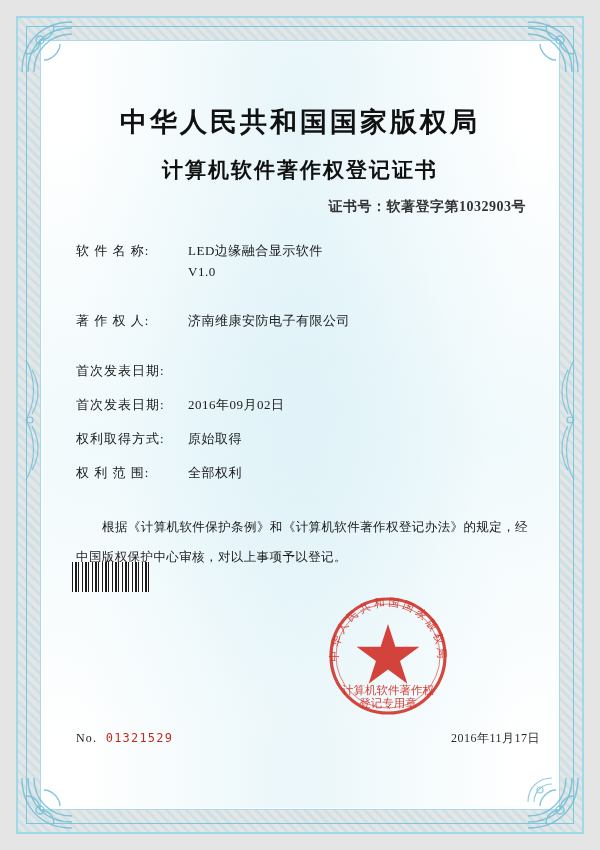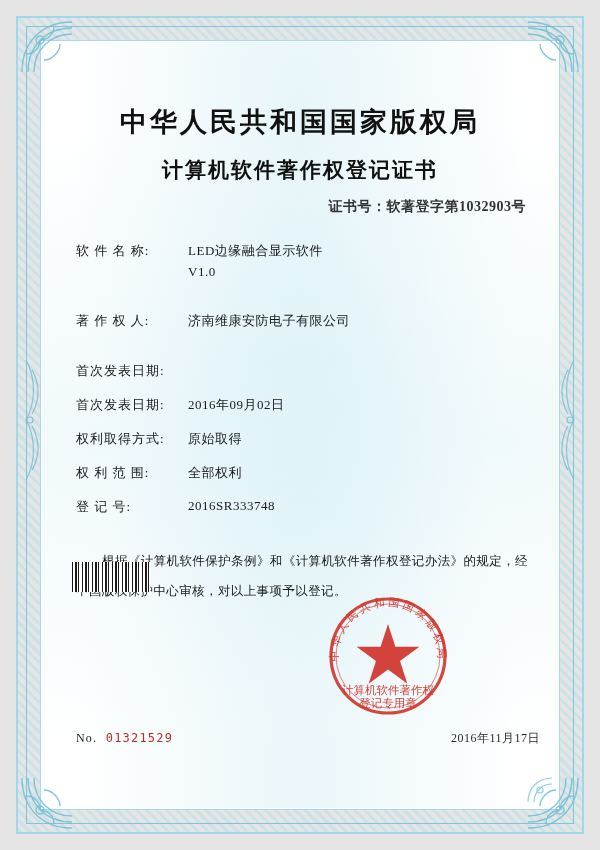--- a/index.html
+++ b/index.html
@@ -351,24 +351,20 @@
       <div class="field-row">
         <div class="field-label">权利取得方式:</div>
         <div class="field-value">原始取得</div>
       </div>
 
       <div class="field-row">
         <div class="field-label">权 利 范 围:</div>
         <div class="field-value">全部权利</div>
       </div>
 
-      <div class="field-row">
-        <div class="field-label">登 记 号:</div>
-        <div class="field-value">2016SR333748</div>
-      </div>
 
     </div>
 
     <div class="paragraph">根据《计算机软件保护条例》和《计算机软件著作权登记办法》的规定，经中国版权保护中心审核，对以上事项予以登记。</div>
 
   </div>
 
   <div class="barcode"></div>
 
   <div class="seal">

